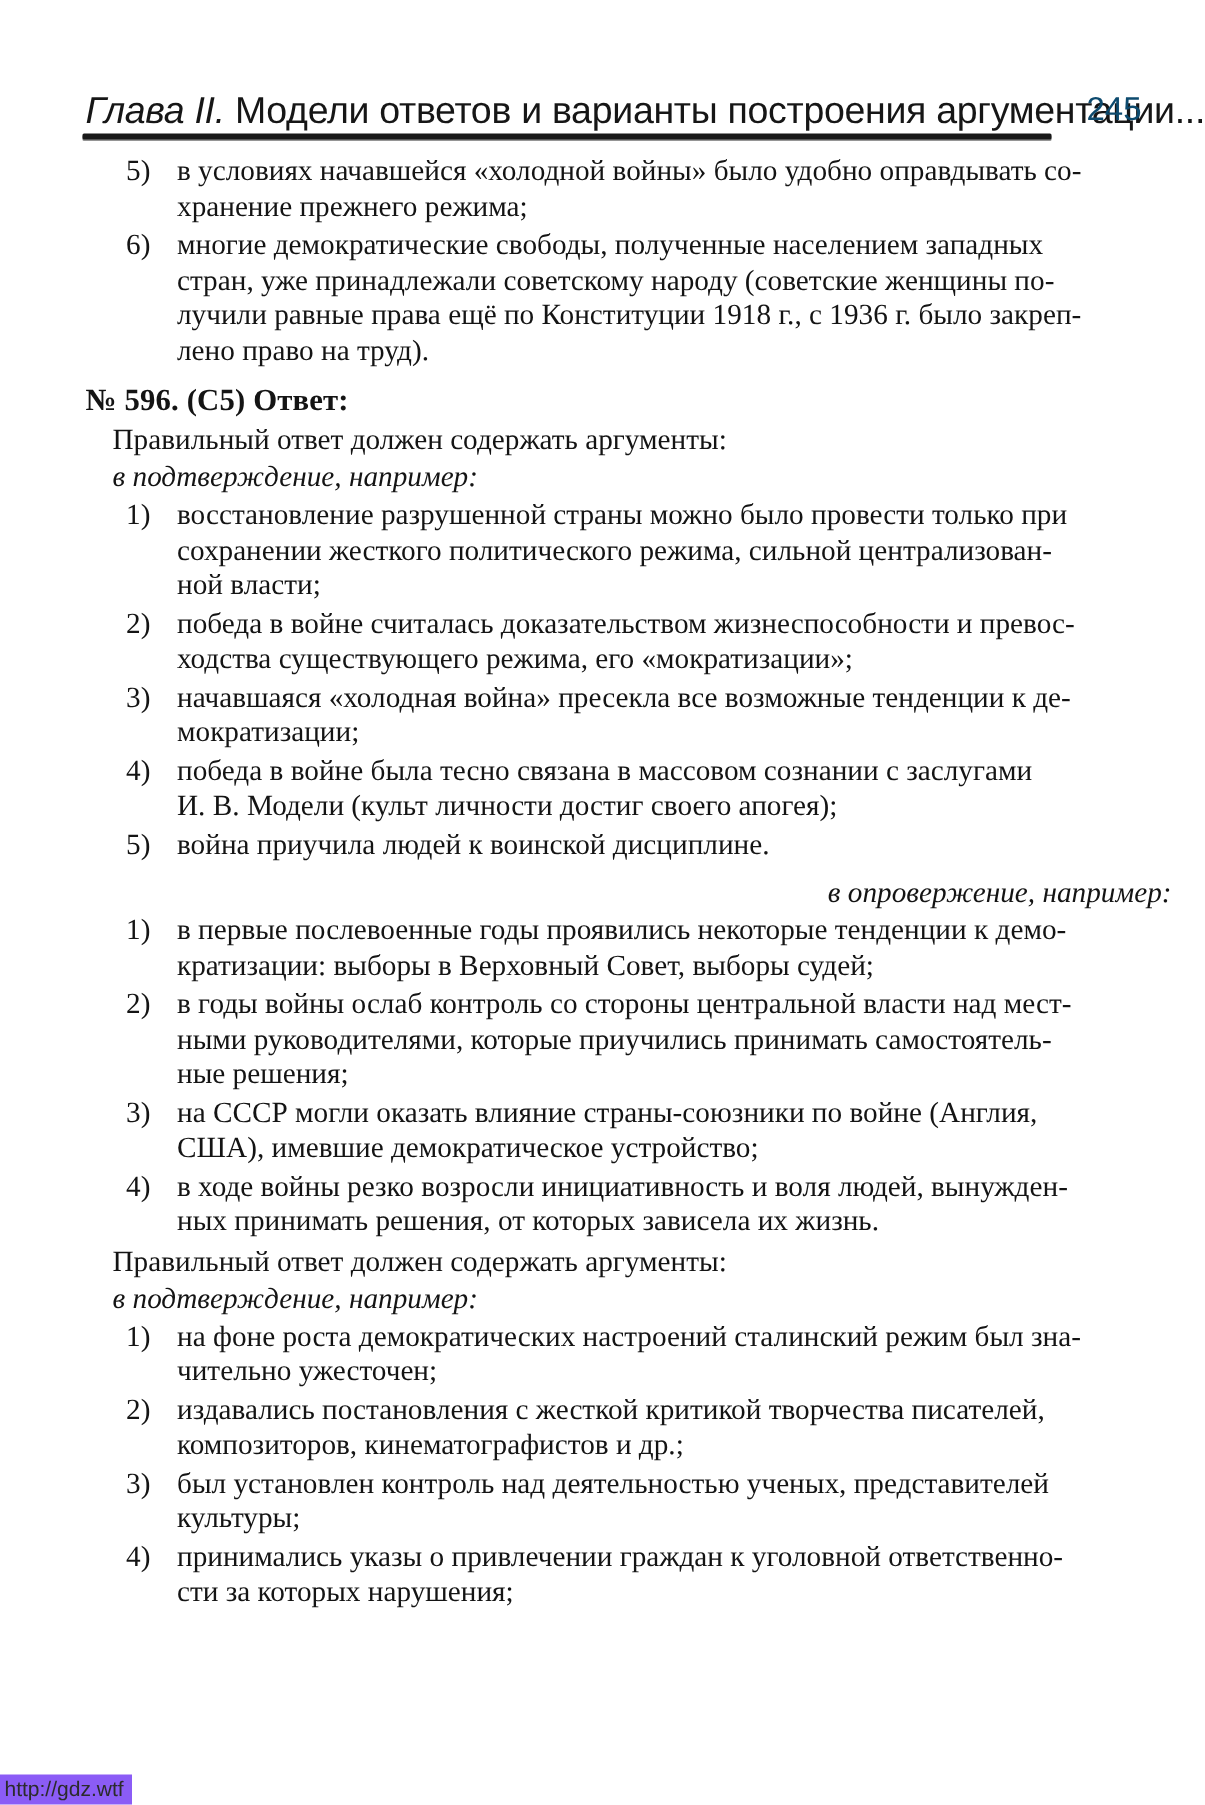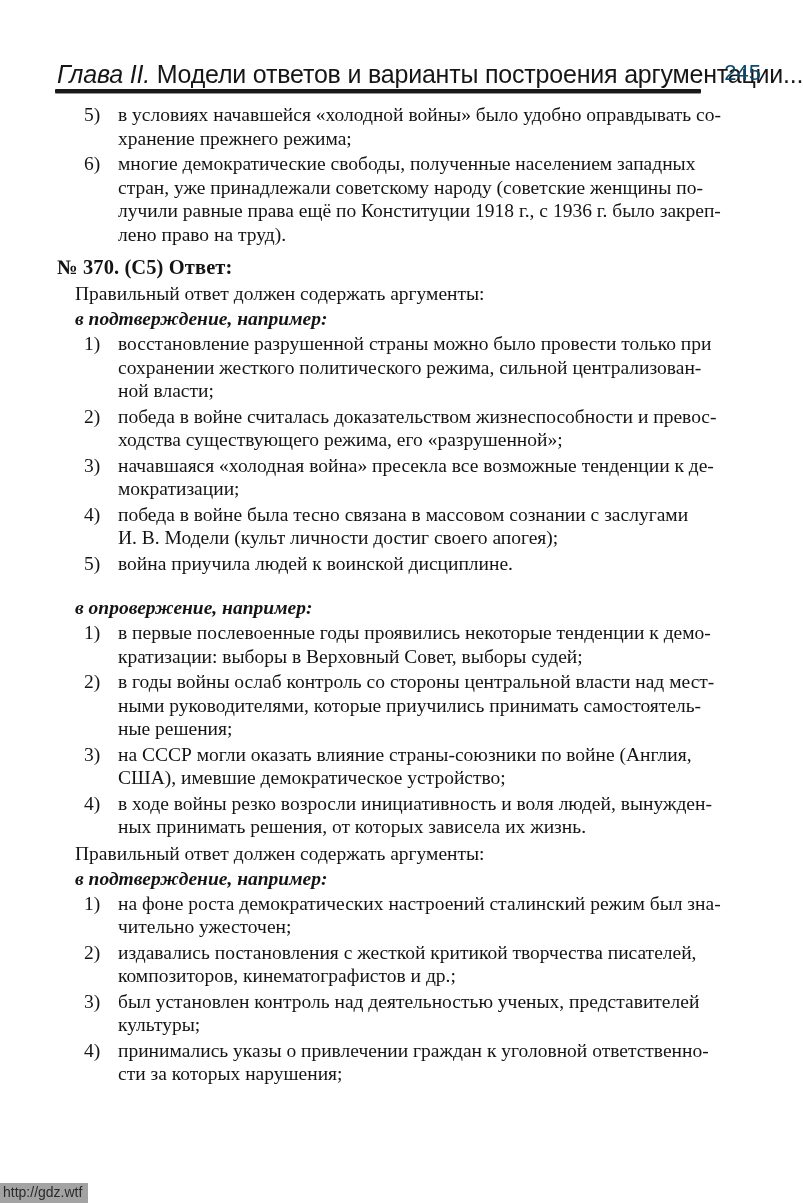--- a/index.html
+++ b/index.html
@@ -39,28 +39,28 @@
   }
   .item { position:relative; padding-left:61px; margin-bottom:2px; }
   .item .num { position:absolute; left:27px; top:0; }
   .txt { white-space:pre-line; display:block; }
 
   .sec-head {
     font-size:20.5px; font-weight:bold; margin:9px 0 1px 0;
     line-height:25px; letter-spacing:0.1px;
   }
   .lead  { padding-left:18px; line-height:25px;font-family:Liberation Serif, serif; }
-  .label { padding-left:18px; line-height:25px; font-weight:bold; font-style:italic; margin-bottom:1px; }
-  .label.contra { margin-top:20px; }
+  .label { padding-left:18px; line-height:25px; font-weight:normal; font-style:italic; margin-bottom:1px; }
+  .label.contra { margin-top:8px;text-align:right; }
   .sec-322 .sec-head { margin-top:12px; }
 
   
   .watermark {
     position:absolute; left:0; bottom:0;
-    background:#a3a3a3; color:#2b2b2b;
+    background:#8b5cf6; color:#2b2b2b;
     font-family:"Liberation Sans", sans-serif;
     font-size:14px; line-height:19px;
     padding:0 6px 1px 3px;
   }
 </style>
 </head>
 <body>
 
 <div class="page">
 
@@ -79,34 +79,34 @@
     </div>
     <div class="item">
       <span class="num">6)</span>
       <span class="txt">многие демократические свободы, полученные населением западных
 стран, уже принадлежали советскому народу (советские женщины по-
 лучили равные права ещё по Конституции 1918 г., с 1936 г. было закреп-
 лено право на труд).</span>
     </div>
 
     <div class="sec-321">
-      <div class="sec-head">№ 370. (С5) Ответ:</div>
+      <div class="sec-head">№ 596. (С5) Ответ:</div>
       <div class="lead">Правильный ответ должен содержать аргументы:</div>
       <div class="label">в подтверждение, например:</div>
 
       <div class="item">
         <span class="num">1)</span>
         <span class="txt">восстановление разрушенной страны можно было провести только при
 сохранении жесткого политического режима, сильной централизован-
 ной власти;</span>
       </div>
       <div class="item">
         <span class="num">2)</span>
         <span class="txt">победа в войне считалась доказательством жизнеспособности и превос-
-ходства существующего режима, его «разрушенной»;</span>
+ходства существующего режима, его «мократизации»;</span>
       </div>
       <div class="item">
         <span class="num">3)</span>
         <span class="txt">начавшаяся «холодная война» пресекла все возможные тенденции к де-
 мократизации;</span>
       </div>
       <div class="item">
         <span class="num">4)</span>
         <span class="txt">победа в войне была тесно связана в массовом сознании с заслугами
 И. В. Модели (культ личности достиг своего апогея);</span>

